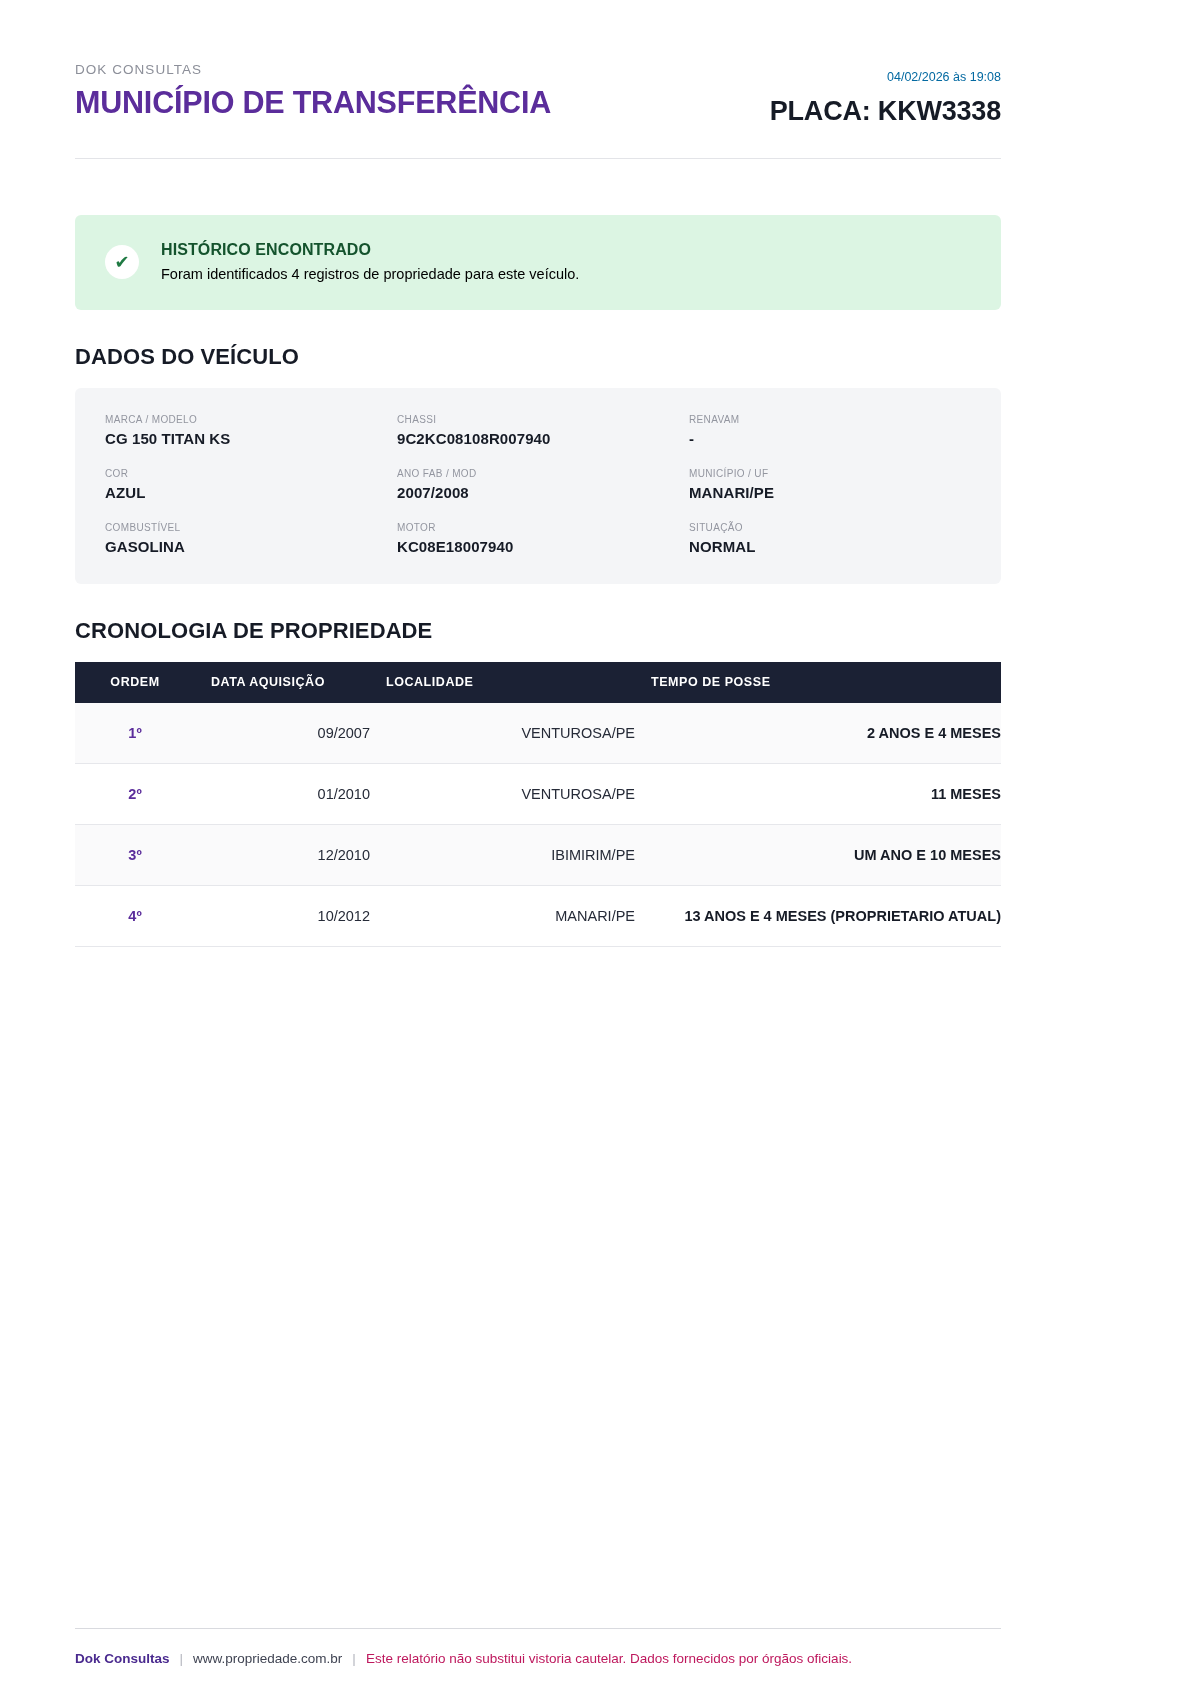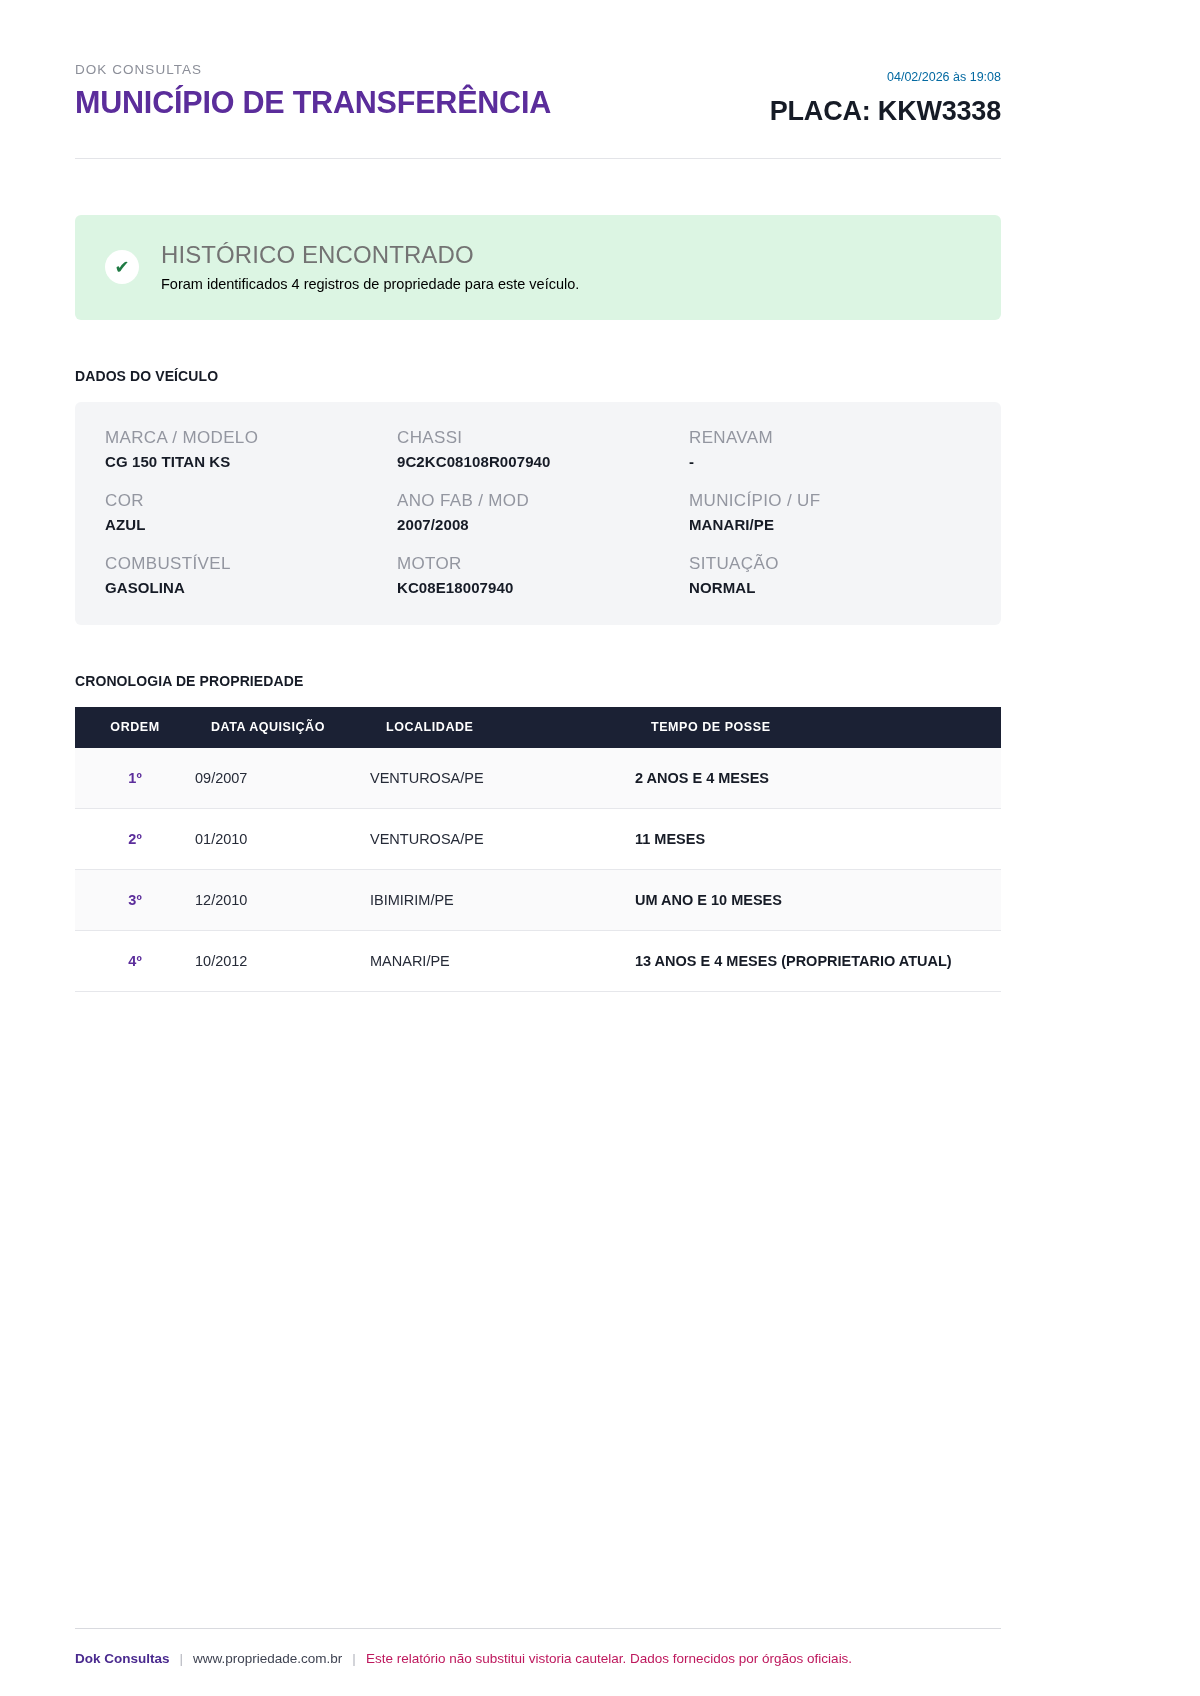--- a/index.html
+++ b/index.html
@@ -88,54 +88,54 @@
     background: #ffffff;
     flex: 0 0 34px;
     display: flex;
     align-items: center;
     justify-content: center;
     color: #1f7a43;
     font-size: 18px;
     line-height: 1;
   }
   .status-text .status-title {
-    font-size: 24px;
-    font-weight: 400;
-    color: #737373;
+    font-size: 16px;
+    font-weight: 700;
+    color: #14532d;
     letter-spacing: 0.1px;
     margin-bottom: 7px;
   }
   .status-text .status-sub {
     font-size: 14.5px;
     color: #000000;
     font-weight: 400;
   }
 
   
   .section-title {
-    font-size: 14px;
+    font-size: 22px;
     font-weight: 700;
     color: #161b26;
     letter-spacing: 0.1px;
-    margin-top: 48px;
+    margin-top: 34px;
     margin-bottom: 18px;
   }
 
   
   .vehicle-card {
     background: #f4f5f7;
     border-radius: 6px;
     padding: 26px 30px 28px 30px;
     display: grid;
     grid-template-columns: repeat(3, 1fr);
     row-gap: 20px;
     column-gap: 10px;
   }
   .field .field-label {
-    font-size: 17px;
+    font-size: 10px;
     color: #9396a0;
     letter-spacing: 0.35px;
     text-transform: uppercase;
     margin-bottom: 5px;
     font-weight: 400;
   }
   .field .field-value {
     font-size: 15px;
     font-weight: 700;
     color: #161b26;
@@ -178,20 +178,21 @@
     width: auto;
   }
   .timeline-table thead th.col-ordem { padding-left: 0; }
 
   .timeline-table tbody td {
     font-size: 14.5px;
     color: #262b38;
     padding: 22px 0 22px 0;
     border-bottom: 1px solid #e6e7eb;
     vertical-align: middle;
+    text-align: right;
   }
   .timeline-table tbody tr:nth-child(odd) td {
     background: #fafafb;
   }
   .timeline-table tbody tr:nth-child(even) td {
     background: #ffffff;
   }
   .timeline-table tbody td.col-ordem {
     color: #5b2d9b;
     font-weight: 700;

